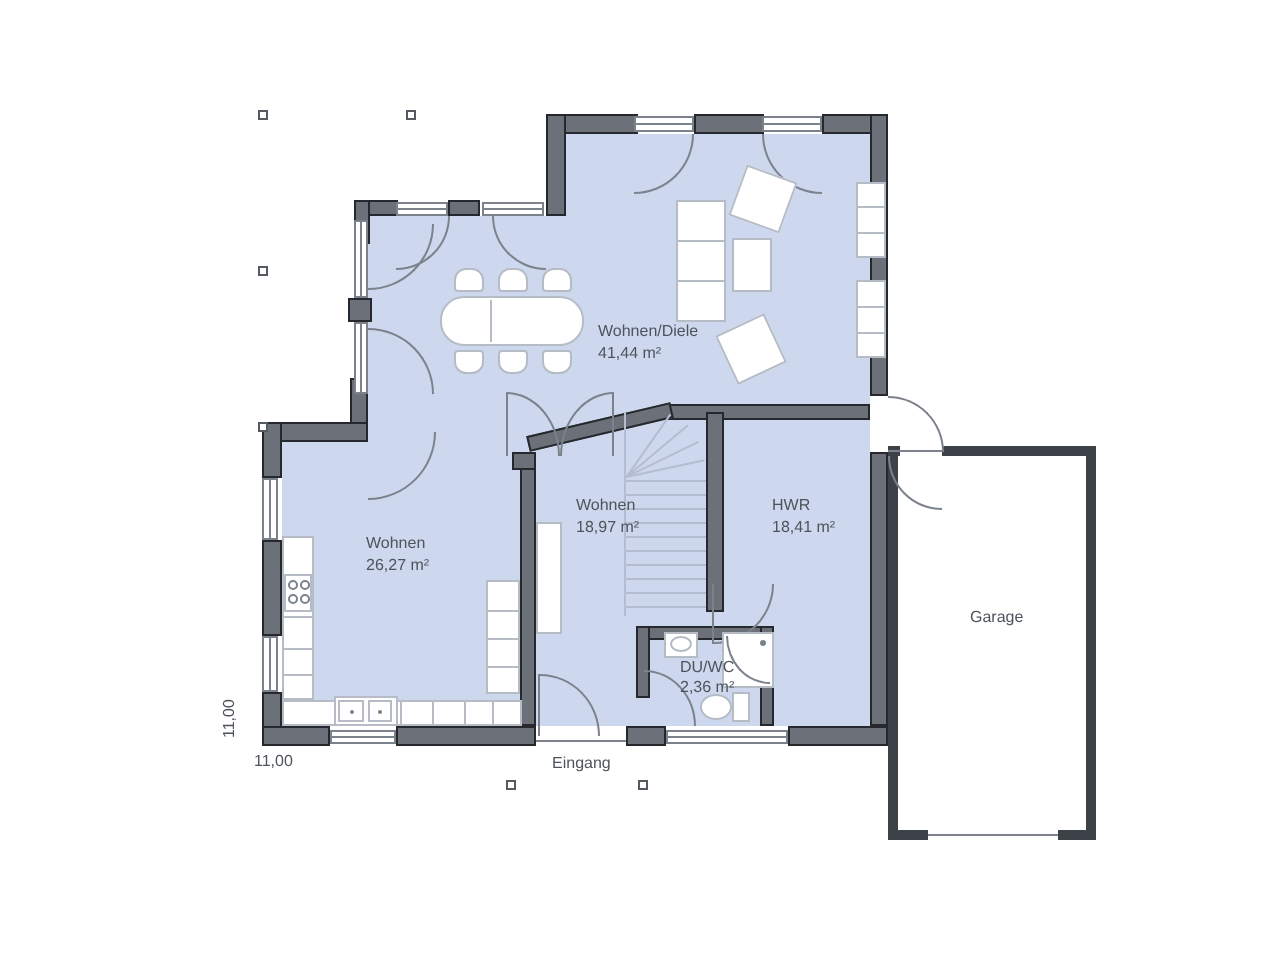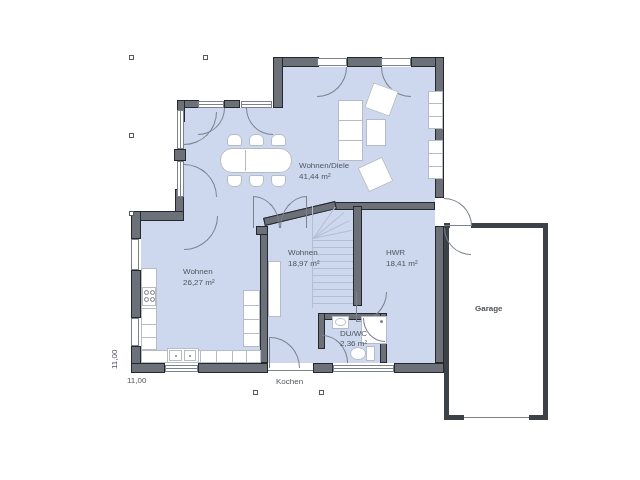--- a/index.html
+++ b/index.html
@@ -193,19 +193,19 @@
     <u style="position:static;display:block">18,97 m²</u>
   </b>
   <b class="rlabel" style="left:386px;top:247px;font-weight:normal">
     <u style="position:static;display:block">HWR</u>
     <u style="position:static;display:block">18,41 m²</u>
   </b>
   <b class="rlabel" style="left:340px;top:329px;line-height:10px;font-weight:normal">
     <u style="position:static;display:block">DU/WC</u>
     <u style="position:static;display:block">2,36 m²</u>
   </b>
-  <b class="rlabel" style="left:475px;top:303px;font-weight:bold">Garage</b>
-  <b class="rlabel" style="left:276px;top:376px;font-weight:normal">Kochen</b>
+  <b class="rlabel" style="left:485px;top:303px;font-weight:normal">Garage</b>
+  <b class="rlabel" style="left:276px;top:376px;font-weight:normal">Eingang</b>
 
   <b class="rlabel" style="left:108px;top:343px;width:12px;height:26px;writing-mode:vertical-lr;transform:rotate(180deg);font-weight:normal">11,00</b>
   <b class="rlabel" style="left:127px;top:375px;font-weight:normal">11,00</b>
 
 </div>
 
 </body></html>

